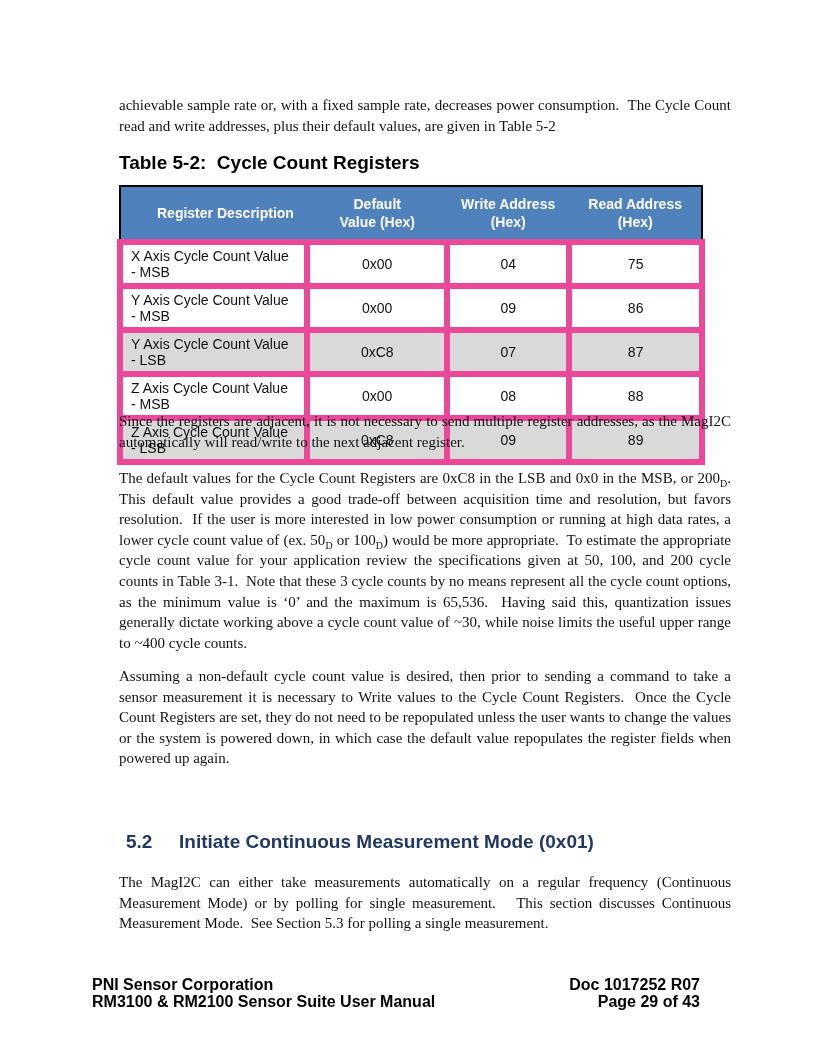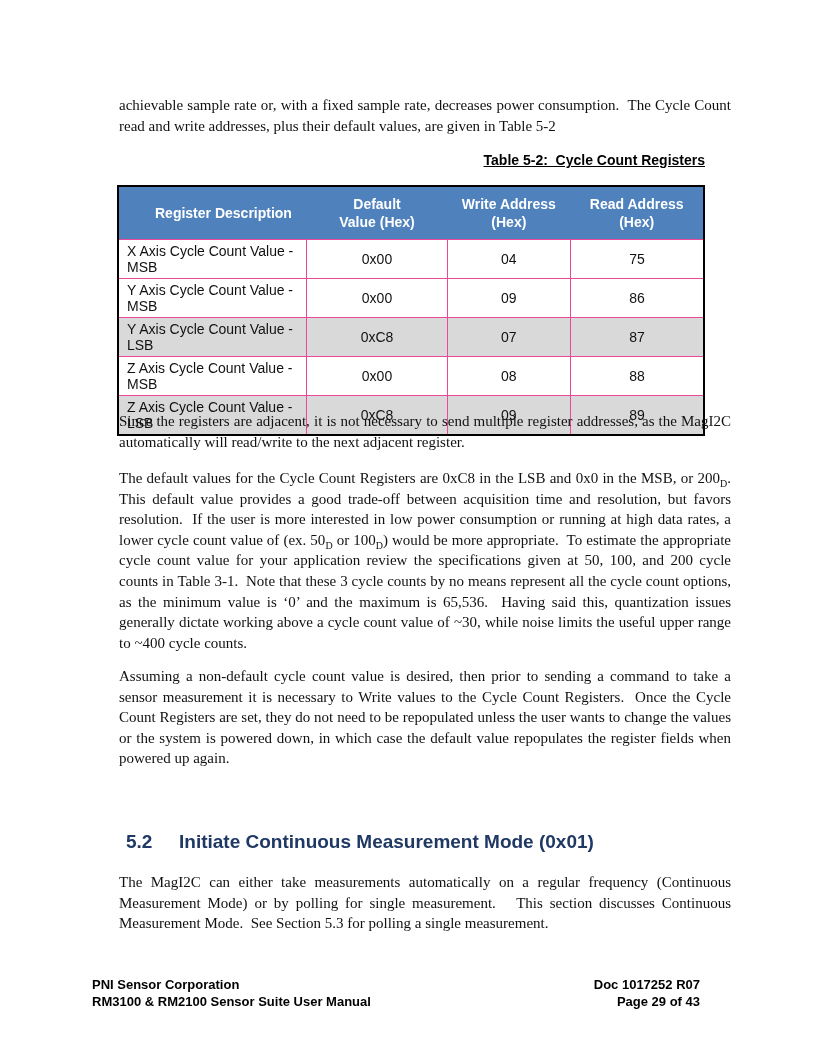--- a/index.html
+++ b/index.html
@@ -16,59 +16,58 @@
   .hdr .company{color:var(--header-text,#2B2020);letter-spacing:.5px;}
   .hdr .url{color:var(--link-blue,#2854B5);text-decoration:none;}
   
   .para{
     position:absolute;left:119px;width:612px;
     font-size:15px;line-height:20.6px;text-align:justify;white-space:pre-wrap;
   }
   .para sub{font-size:10px;line-height:0;}
   
   .tbl-title{
-    position:absolute;top:152px;left:119px;width:586px;text-align:right;
-    font-family:"Liberation Sans",sans-serif;font-weight:bold;font-size:14px;color:#000;
+    position:absolute;top:152px;left:119px;width:586px;text-align:left;
+    font-family:"Liberation Sans",sans-serif;font-weight:bold;font-size:19px;color:#000;
     white-space:pre;
-    text-decoration:underline;
   }
   table.regs{
     position:absolute;top:185px;left:117px;width:588px;
     border-collapse:collapse;table-layout:fixed;
     font-family:"Liberation Sans",sans-serif;font-size:14px;
     border:2px solid #000;
   }
   table.regs col.c0{width:32.2%;}
   table.regs col.c1{width:24%;}
   table.regs col.c2{width:21%;}
   table.regs col.c3{width:22.8%;}
   table.regs th{
     background:var(--table-header-bg,#4F81BD);color:#fff;font-weight:bold;
     padding:7px 8px;height:38px;white-space:pre-line;line-height:18px;
     border:none;vertical-align:middle;text-align:center;
   }
   table.regs th.desc{text-align:left;padding-left:36px;}
   table.regs td{
-    border:1px solid #ec4899;padding:3px 8px;height:17px;vertical-align:middle;
+    border:6px solid #ec4899;padding:3px 8px;height:17px;vertical-align:middle;
     background:#fff;text-align:center;
   }
   table.regs td.desc{text-align:left;}
   table.regs tr.alt td{background:var(--table-row-alt,#D9D9D9);}
   
   .h2{
     position:absolute;top:831px;left:119px;width:640px;
     font-family:"Liberation Sans",sans-serif;font-weight:bold;font-size:19px;
     color:var(--heading,#1F3864);
   }
   .h2 .num{display:inline-block;width:53px;margin-left:7px;}
   
   .ftr{
     position:absolute;top:976px;left:92px;right:116px;
     display:flex;justify-content:space-between;
-    font-family:"Liberation Sans",sans-serif;font-weight:bold;font-size:13px;line-height:17px;color:#000;
+    font-family:"Liberation Sans",sans-serif;font-weight:bold;font-size:16px;line-height:17px;color:#000;
   }
   .ftr .right{text-align:right;}
 </style>
 </head>
 <body>
 
 <div class="page">
 
 
   <div class="para" style="top:95px;">achievable sample rate or, with a fixed sample rate, decreases power consumption.  The Cycle Count read and write addresses, plus their default values, are given in Table 5-2</div>

